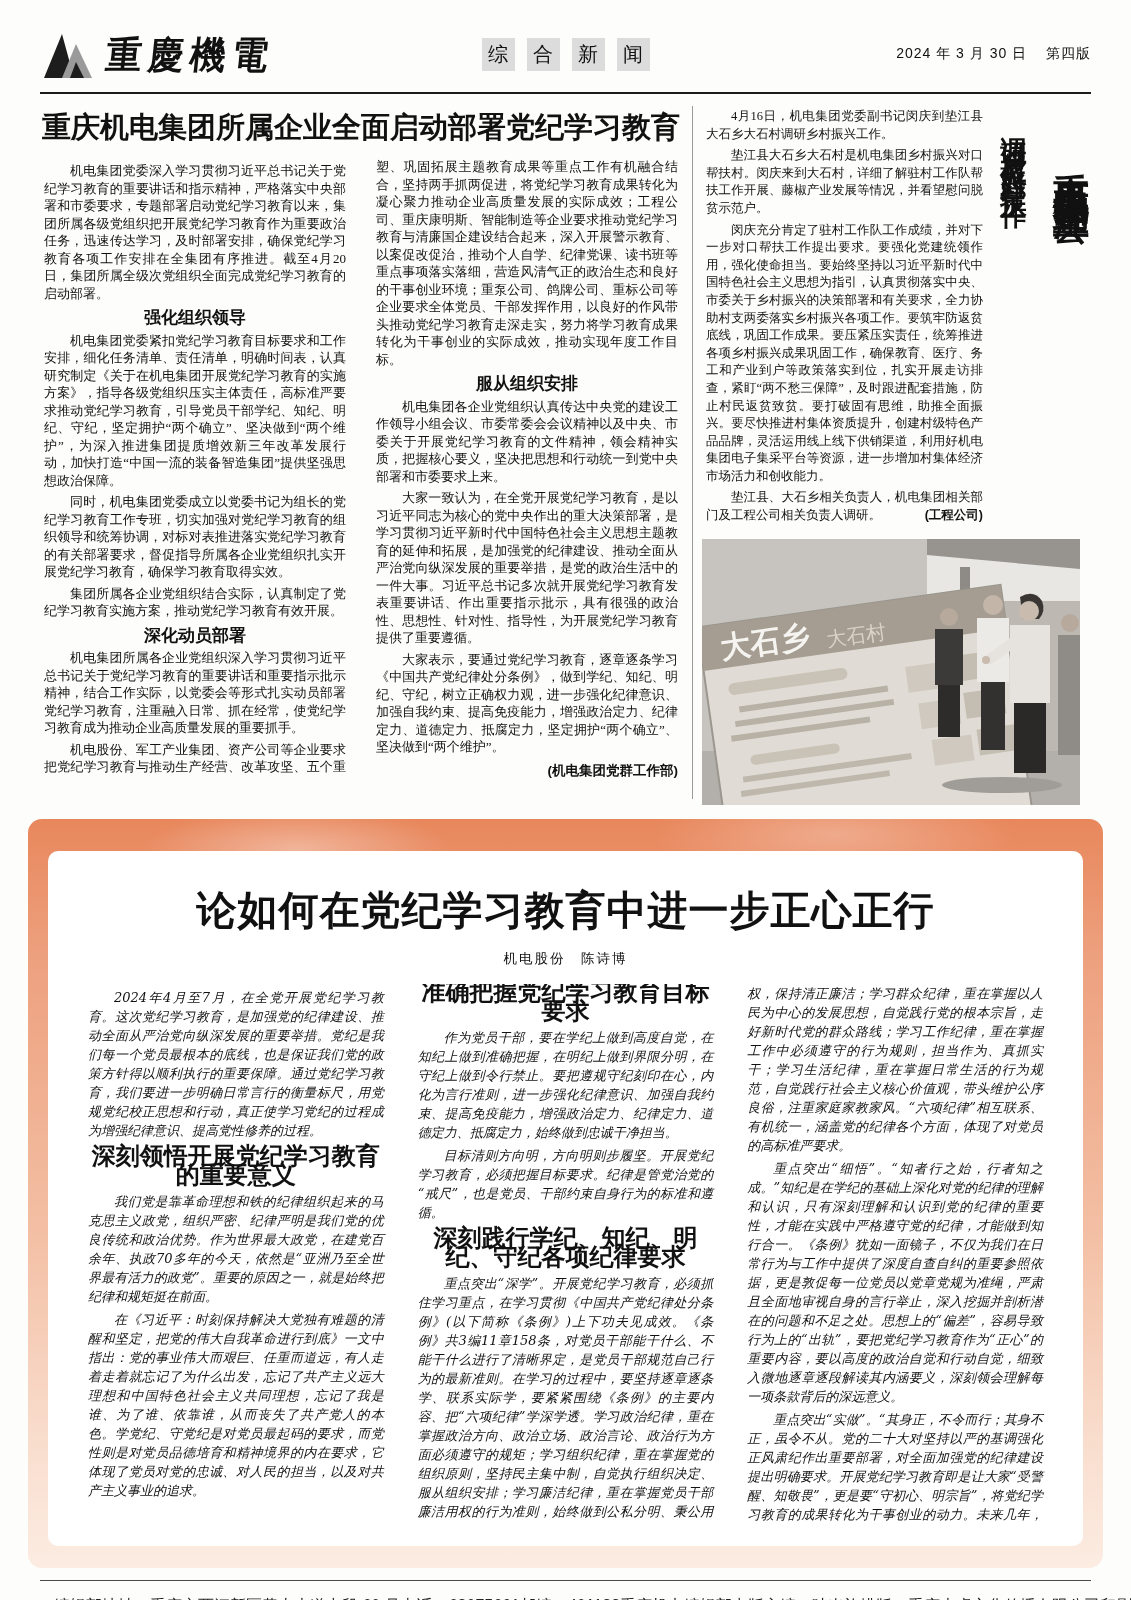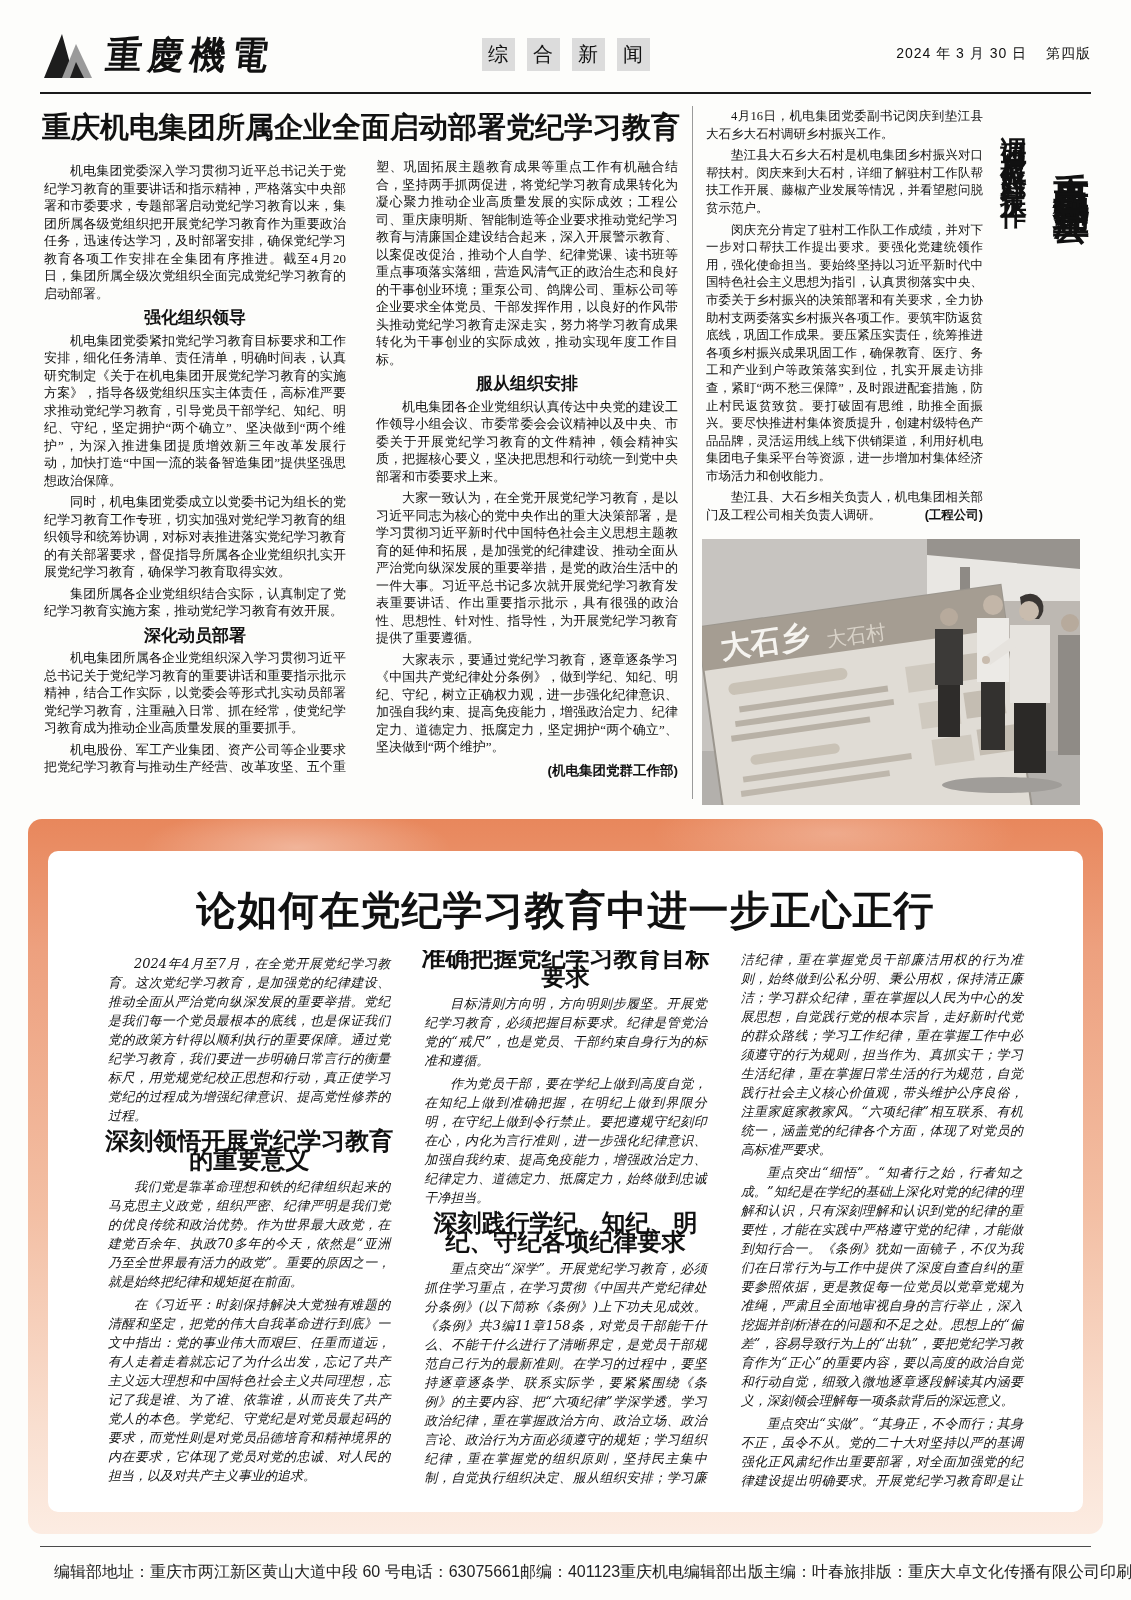--- a/index.html
+++ b/index.html
@@ -42,21 +42,21 @@
   .vh-sub{font-family:"Liberation Sans","DejaVu Sans",sans-serif;font-weight:bold;font-size:26px;
         letter-spacing:6px;margin:12px 0 0 0;}
   .photo-wrap{margin-top:10px;width:378px;height:266px;}
   .photo-wrap svg{display:block;width:100%;height:100%;}
   
   .opinion-frame{margin:14px 28px 0;border-radius:14px;padding:32px 20px 22px;
         background:
           radial-gradient(220px 60px at 25% 4%, rgba(255,255,255,.35), rgba(255,255,255,0) 70%),
           radial-gradient(260px 70px at 75% 2%, rgba(255,255,255,.28), rgba(255,255,255,0) 70%),
           linear-gradient(180deg,#e8875c 0%,#eda07e 18%,#f3bfa4 55%,#f9dfd0 85%,#fcece2 100%);}
-  .opinion-inner{background:#fff;border-radius:10px;padding:20px 56px 20px;}
+  .opinion-inner{background:#fff;border-radius:10px;padding:20px 36px 20px;}
   .opinion-headline{font-family:"Liberation Sans","DejaVu Sans",sans-serif;font-weight:bold;
         font-size:40px;text-align:center;margin:12px 0 12px;letter-spacing:1px;white-space:nowrap;}
   .opinion-byline{text-align:center;font-size:13.5px;margin:0 0 16px;letter-spacing:2px;}
   .opinion-body{height:542px;columns:3;column-gap:26px;column-fill:auto;
         font-size:13px;line-height:19px;text-align:justify;overflow:hidden;
         font-style:italic;font-family:"DejaVu Serif","Liberation Serif",serif;}
   .opinion-body .subhead{font-style:normal;font-size:24px;margin:8px 0 6px;font-family:Liberation Mono, monospace;}
   
   .footer-rule{margin:12px 40px 0;border-top:1.5px solid #4a4a4a;}
   .footer-line{margin:15px 54px 0;display:flex;justify-content:flex-start;
@@ -176,28 +176,29 @@
             <ellipse cx="300" cy="246" rx="60" ry="8" fill="#a09d99"></ellipse>
           </g>
         </svg>
       </div>
     </div>
   </div>
 
   <div class="opinion-frame">
     <div class="opinion-inner">
       <h2 class="opinion-headline">论如何在党纪学习教育中进一步正心正行</h2>
+      <div class="opinion-byline">机电股份　陈诗博</div>
       <div class="opinion-body">
         <p class="np">2024年4月至7月，在全党开展党纪学习教育。这次党纪学习教育，是加强党的纪律建设、推动全面从严治党向纵深发展的重要举措。党纪是我们每一个党员最根本的底线，也是保证我们党的政策方针得以顺利执行的重要保障。通过党纪学习教育，我们要进一步明确日常言行的衡量标尺，用党规党纪校正思想和行动，真正使学习党纪的过程成为增强纪律意识、提高党性修养的过程。</p>
         <h3 class="subhead">深刻领悟开展党纪学习教育的重要意义</h3>
         <p class="np">我们党是靠革命理想和铁的纪律组织起来的马克思主义政党，组织严密、纪律严明是我们党的优良传统和政治优势。作为世界最大政党，在建党百余年、执政70多年的今天，依然是“亚洲乃至全世界最有活力的政党”。重要的原因之一，就是始终把纪律和规矩挺在前面。</p>
         <p class="np">在《习近平：时刻保持解决大党独有难题的清醒和坚定，把党的伟大自我革命进行到底》一文中指出：党的事业伟大而艰巨、任重而道远，有人走着走着就忘记了为什么出发，忘记了共产主义远大理想和中国特色社会主义共同理想，忘记了我是谁、为了谁、依靠谁，从而丧失了共产党人的本色。学党纪、守党纪是对党员最起码的要求，而党性则是对党员品德培育和精神境界的内在要求，它体现了党员对党的忠诚、对人民的担当，以及对共产主义事业的追求。</p>
         <h3 class="subhead">准确把握党纪学习教育目标要求</h3>
+        <p class="np">作为党员干部，要在学纪上做到高度自觉，在知纪上做到准确把握，在明纪上做到界限分明，在守纪上做到令行禁止。要把遵规守纪刻印在心，内化为言行准则，进一步强化纪律意识、加强自我约束、提高免疫能力，增强政治定力、纪律定力、道德定力、抵腐定力，始终做到忠诚干净担当。</p>
         <p class="np">目标清则方向明，方向明则步履坚。开展党纪学习教育，必须把握目标要求。纪律是管党治党的“戒尺”，也是党员、干部约束自身行为的标准和遵循。</p>
-        <p class="np">作为党员干部，要在学纪上做到高度自觉，在知纪上做到准确把握，在明纪上做到界限分明，在守纪上做到令行禁止。要把遵规守纪刻印在心，内化为言行准则，进一步强化纪律意识、加强自我约束、提高免疫能力，增强政治定力、纪律定力、道德定力、抵腐定力，始终做到忠诚干净担当。</p>
         <h3 class="subhead">深刻践行学纪、知纪、明纪、守纪各项纪律要求</h3>
         <p class="np">重点突出“深学”。开展党纪学习教育，必须抓住学习重点，在学习贯彻《中国共产党纪律处分条例》(以下简称《条例》)上下功夫见成效。《条例》共3编11章158条，对党员干部能干什么、不能干什么进行了清晰界定，是党员干部规范自己行为的最新准则。在学习的过程中，要坚持逐章逐条学、联系实际学，要紧紧围绕《条例》的主要内容、把“六项纪律”学深学透。学习政治纪律，重在掌握政治方向、政治立场、政治言论、政治行为方面必须遵守的规矩；学习组织纪律，重在掌握党的组织原则，坚持民主集中制，自觉执行组织决定、服从组织安排；学习廉洁纪律，重在掌握党员干部廉洁用权的行为准则，始终做到公私分明、秉公用权，保持清正廉洁；学习群众纪律，重在掌握以人民为中心的发展思想，自觉践行党的根本宗旨，走好新时代党的群众路线；学习工作纪律，重在掌握工作中必须遵守的行为规则，担当作为、真抓实干；学习生活纪律，重在掌握日常生活的行为规范，自觉践行社会主义核心价值观，带头维护公序良俗，注重家庭家教家风。“六项纪律”相互联系、有机统一，涵盖党的纪律各个方面，体现了对党员的高标准严要求。</p>
         <p class="np">重点突出“细悟”。“知者行之始，行者知之成。”知纪是在学纪的基础上深化对党的纪律的理解和认识，只有深刻理解和认识到党的纪律的重要性，才能在实践中严格遵守党的纪律，才能做到知行合一。《条例》犹如一面镜子，不仅为我们在日常行为与工作中提供了深度自查自纠的重要参照依据，更是敦促每一位党员以党章党规为准绳，严肃且全面地审视自身的言行举止，深入挖掘并剖析潜在的问题和不足之处。思想上的“偏差”，容易导致行为上的“出轨”，要把党纪学习教育作为“正心”的重要内容，要以高度的政治自觉和行动自觉，细致入微地逐章逐段解读其内涵要义，深刻领会理解每一项条款背后的深远意义。</p>
         <p class="np">重点突出“实做”。“其身正，不令而行；其身不正，虽令不从。党的二十大对坚持以严的基调强化正风肃纪作出重要部署，对全面加强党的纪律建设提出明确要求。开展党纪学习教育即是让大家“受警醒、知敬畏”，更是要“守初心、明宗旨”，将党纪学习教育的成果转化为干事创业的动力。未来几年，是集团跨越新关口、培植新优势、实现新发展的关键时期，越是关键时刻，越需要我们广大党员干部守规矩、敢担当。这就要求我们通过党纪学习教育进一步“明担当”，树立正确的权力观、政绩观、事业观，在处理急难险重、矛盾突出的工作中，不畏艰难、敢于探索，不断开创工作新局面。</p>
 
       </div>
     </div>
   </div>
 
   <div class="footer-rule"></div>

